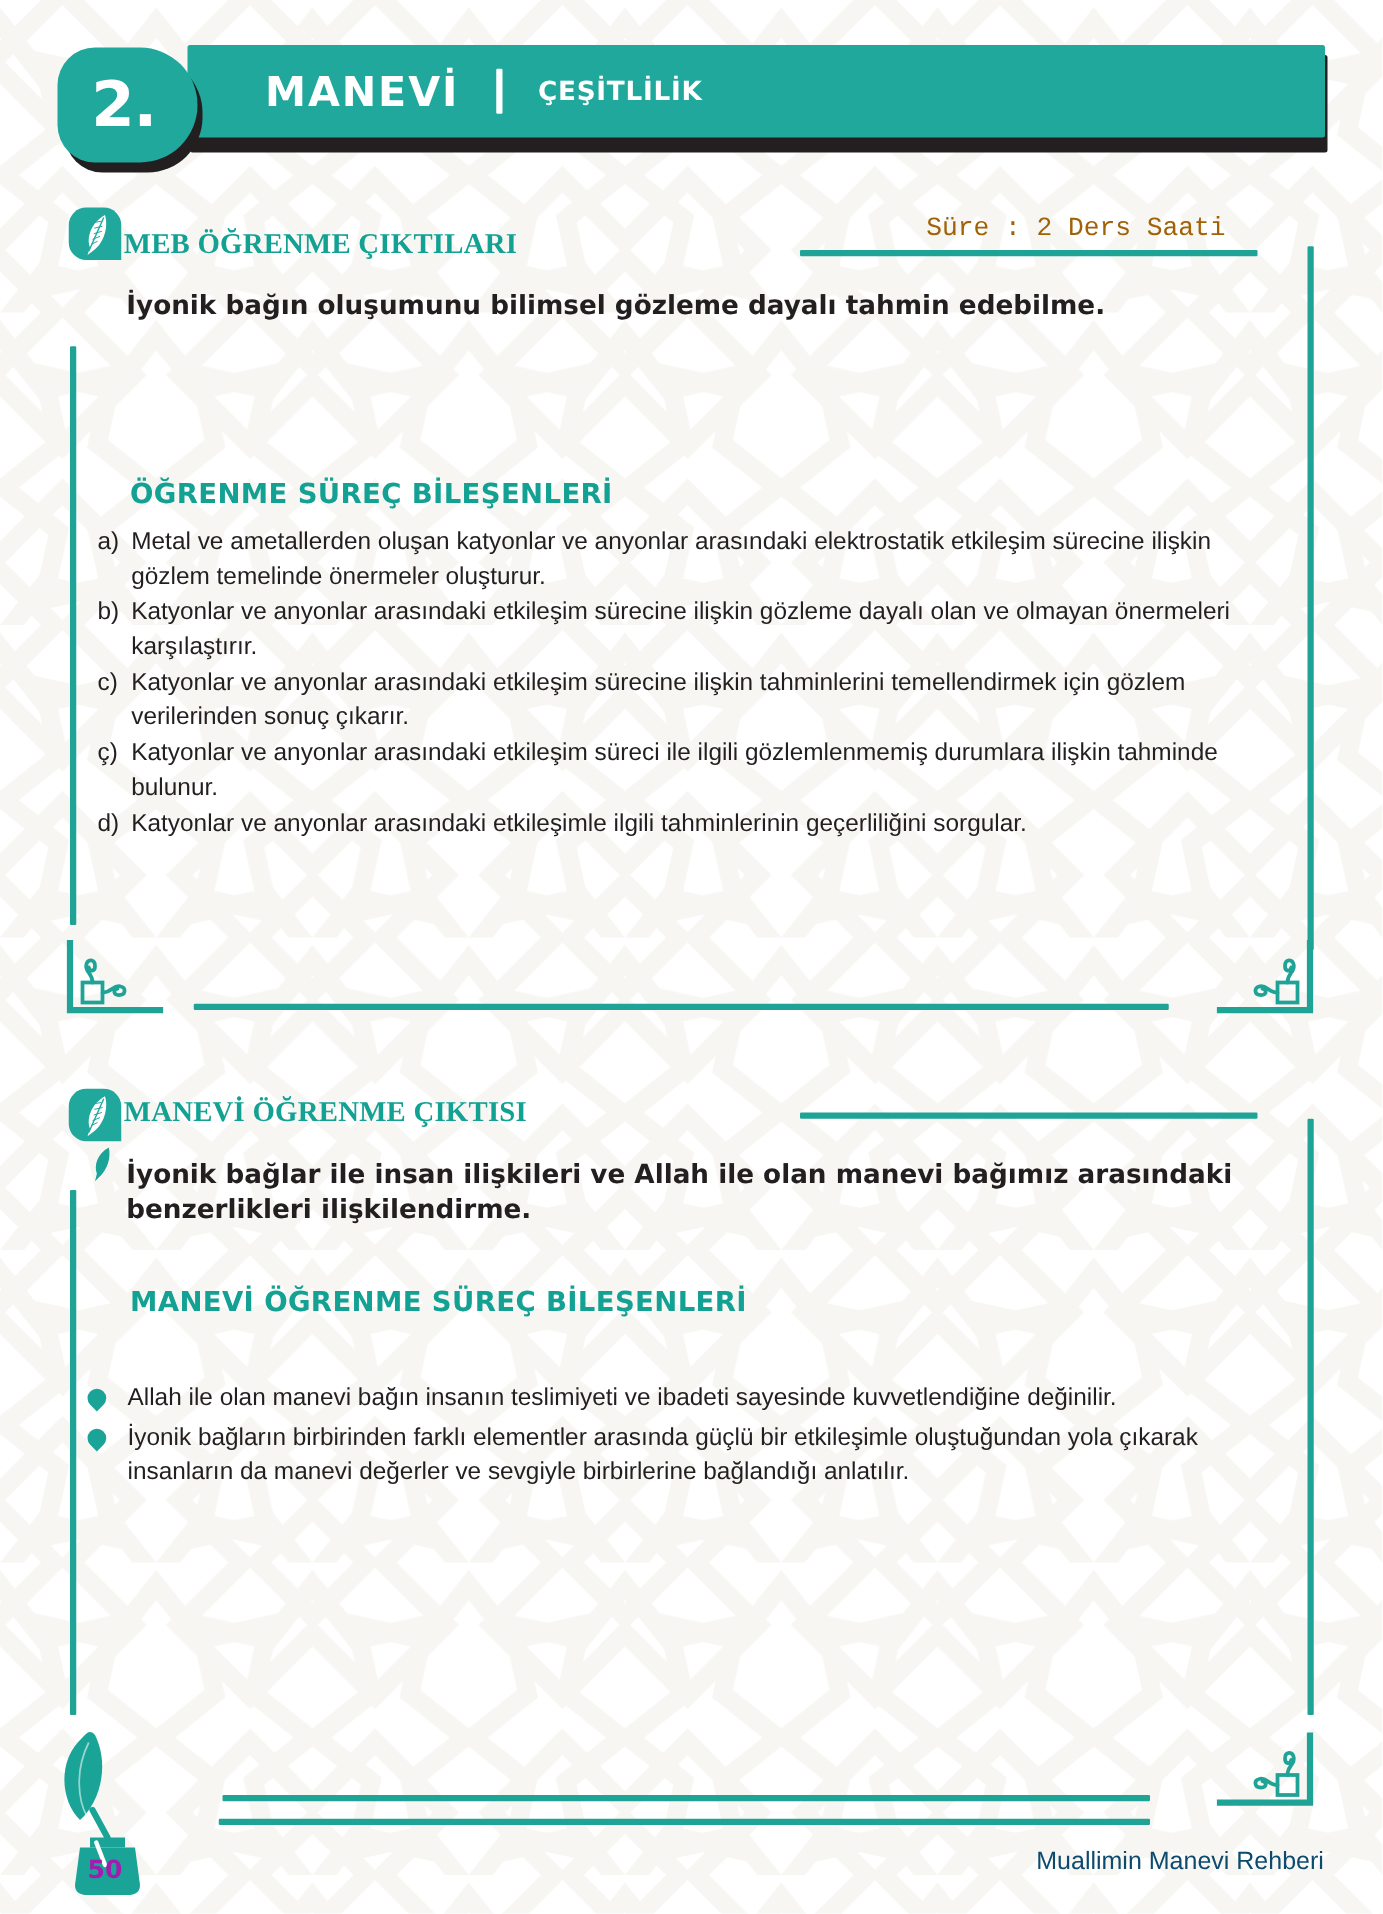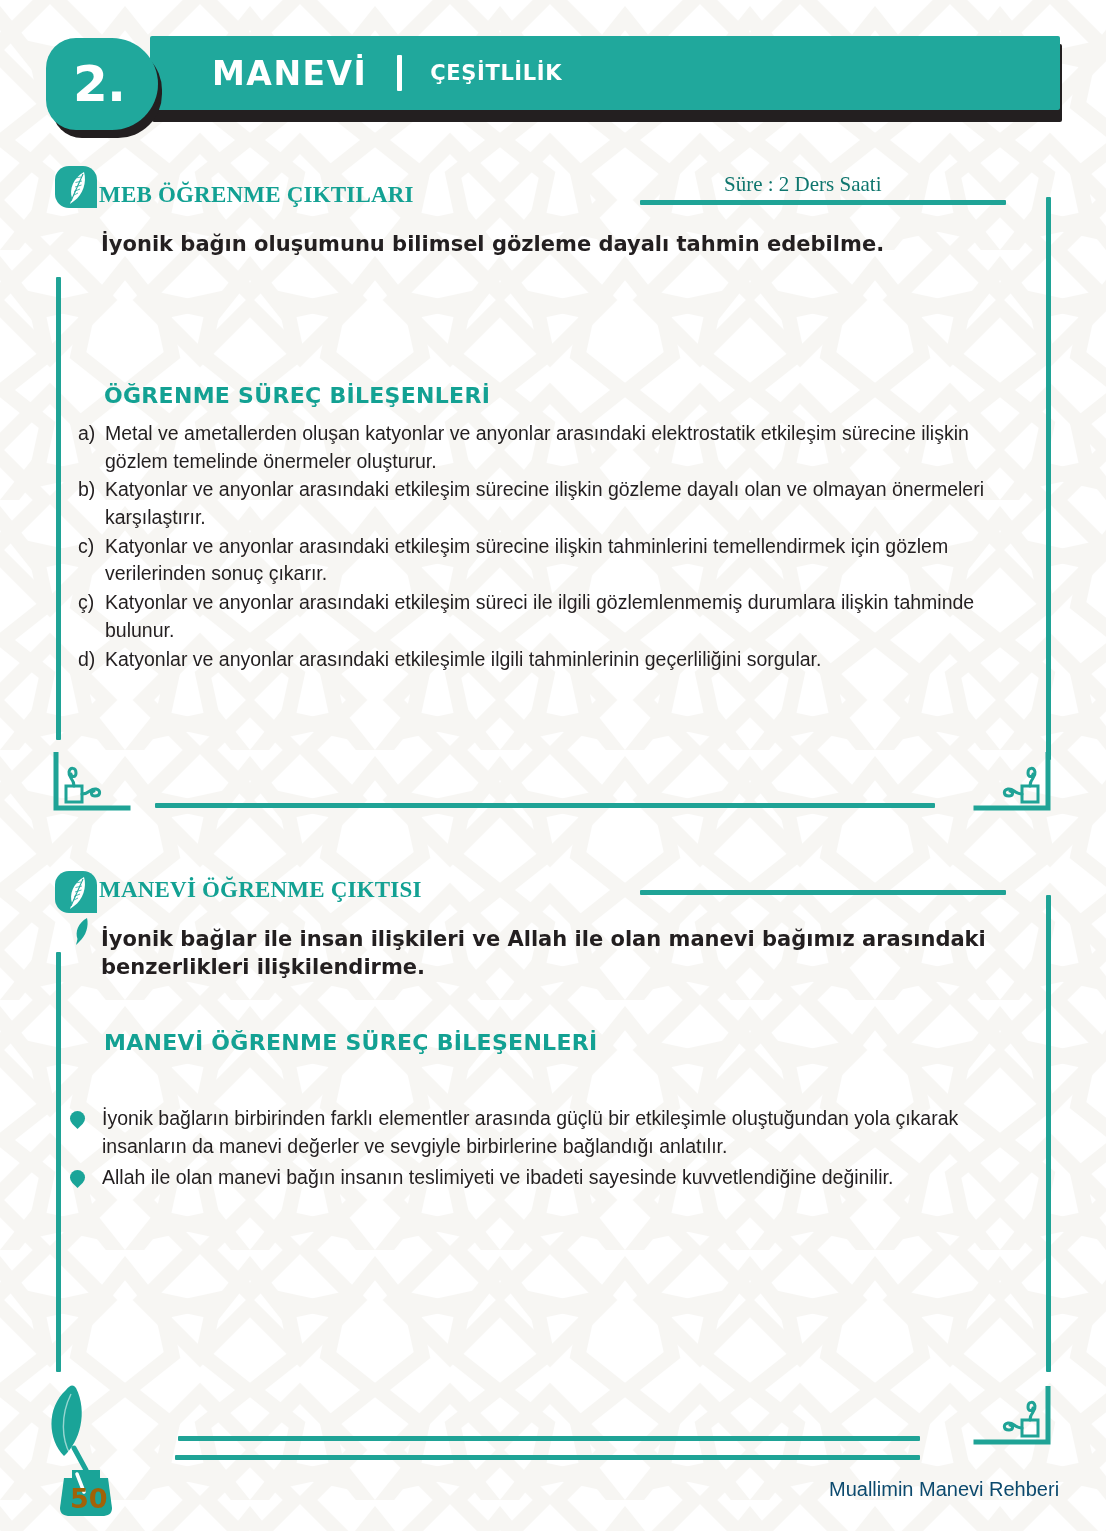--- a/index.html
+++ b/index.html
@@ -100,24 +100,25 @@
     color:#13a193;
     font-size:23px;
     font-weight:bold;
     letter-spacing:.2px;
     font-family:Liberation Serif, serif;
     white-space:nowrap;
   }
 
   .sure-label{
     position:absolute;
-    color:#0f766e;
+    color:#a16207;
     font-size:21px;
-    font-family:Liberation Serif, serif;
+    font-family:Liberation Mono, monospace;
     white-space:nowrap;
+    margin-left:17px;
   }
 
   .outcome-text{
     position:absolute;
     color:#231f20;
     font-size:21px;
     font-weight:bold;
     font-family:"DejaVu Sans", sans-serif;
     line-height:1.35;
   }
@@ -177,22 +178,22 @@
   
   .mini-feather{position:absolute;}
 
   .corner-orn{position:absolute;}
 
   
   .footer-quill{position:absolute;left:30px;top:1382px;}
   .page-num{
     position:absolute;
     left:70px;top:1483px;
-    color:#a16207;
-    font-size:27px;
+    color:#a21caf;
+    font-size:20px;
     font-weight:bold;
     font-family:"DejaVu Sans", sans-serif;
     z-index:6;
   }
   .footer-text{
     position:absolute;
     color:#0c4a6e;
     font-size:20px;
     font-family:"Liberation Sans", sans-serif;
     white-space:nowrap;
@@ -330,27 +331,27 @@
 
   <div class="outcome-text" style="left:101px;top:925px;width:930px;">İyonik bağlar ile insan ilişkileri ve Allah ile olan manevi bağımız arasındaki benzerlikleri ilişkilendirme.</div>
 
   <div class="sub-title" style="left:104px;top:1030px;">MANEVİ ÖĞRENME SÜREÇ BİLEŞENLERİ</div>
 
   <div class="bullet-list" style="left:70px;top:1105px;">
     <div class="li">
       <span class="bmark">
           <i class="drop"></i>
         </span>
-      <span class="body">İyonik bağların birbirinden farklı elementler arasında güçlü bir etkileşimle oluştuğundan yola çıkarak insanların da manevi değerler ve sevgiyle birbirlerine bağlandığı anlatılır.</span>
+      <span class="body">Allah ile olan manevi bağın insanın teslimiyeti ve ibadeti sayesinde kuvvetlendiğine değinilir.</span>
     </div>
     <div class="li">
       <span class="bmark">
           <i class="drop"></i>
         </span>
-      <span class="body">Allah ile olan manevi bağın insanın teslimiyeti ve ibadeti sayesinde kuvvetlendiğine değinilir.</span>
+      <span class="body">İyonik bağların birbirinden farklı elementler arasında güçlü bir etkileşimle oluştuğundan yola çıkarak insanların da manevi değerler ve sevgiyle birbirlerine bağlandığı anlatılır.</span>
     </div>
   </div>
 
   <svg class="footer-quill" width="120" height="140" viewBox="0 0 120 140">
     <path d="M36 8 C16 26 18 58 34 74 C50 60 58 30 46 6 C43 2 40 3 36 8 Z" fill="#1aa498"></path>
     <path d="M41 12 C30 34 32 58 40 72" stroke="#ffffff" stroke-width="1.4" fill="none" opacity=".55"></path>
     <path d="M44 66 L56 88" stroke="#1aa498" stroke-width="5" fill="none" stroke-linecap="round"></path>
     <path d="M42 88 L70 88 L70 96 L42 96 Z" fill="#1aa498"></path>
     <path d="M34 96 L78 96 L82 126 C82 132 78 134 72 134 L40 134 C34 134 30 132 30 126 Z" fill="#1aa498"></path>
     <path d="M47 92 L54 110" stroke="#ffffff" stroke-width="3.5" fill="none" stroke-linecap="round"></path>

